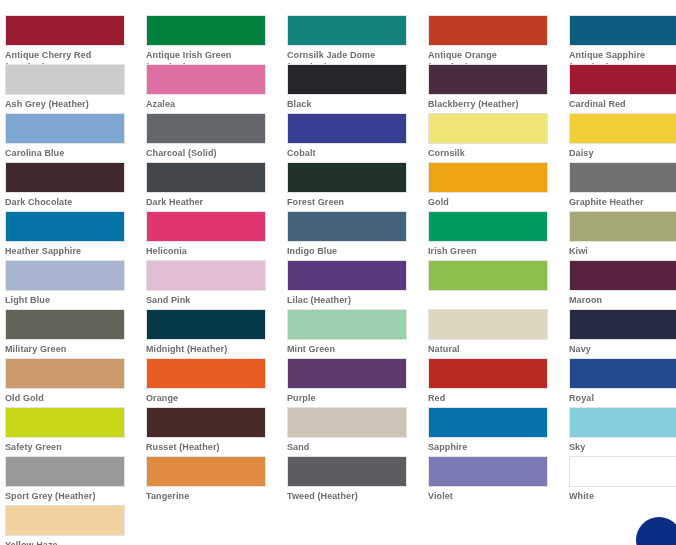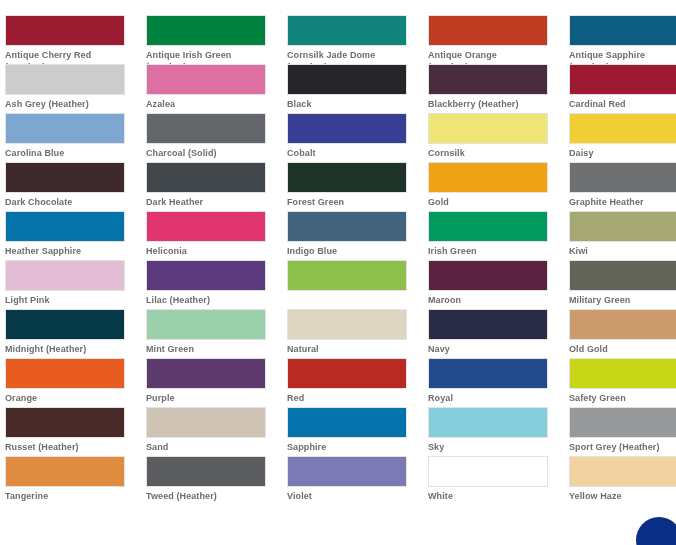--- a/index.html
+++ b/index.html
@@ -157,22 +157,26 @@
     </div>
     <div class="swatch-cell">
       <span class="swatch-chip" style="background: rgb(0, 154, 95);"></span>
       <span class="swatch-label">Irish Green</span>
     </div>
     <div class="swatch-cell">
       <span class="swatch-chip" style="background: rgb(166, 168, 116);"></span>
       <span class="swatch-label">Kiwi</span>
     </div>
     <div class="swatch-cell">
+      <span class="swatch-chip" style="background: rgb(167, 181, 209);"></span>
+      <span class="swatch-label">Light Blue</span>
+    </div>
+    <div class="swatch-cell">
       <span class="swatch-chip" style="background: rgb(226, 189, 212);"></span>
-      <span class="swatch-label">Light Pink</span>
+      <span class="swatch-label">Sand Pink</span>
     </div>
     <div class="swatch-cell">
       <span class="swatch-chip" style="background: rgb(90, 58, 124);"></span>
       <span class="swatch-label">Lilac (Heather)</span>
     </div>
     <div class="swatch-cell">
       <span class="swatch-chip" style="background: rgb(140, 191, 75);"></span>
     </div>
     <div class="swatch-cell">
       <span class="swatch-chip" style="background: rgb(90, 34, 64);"></span>

